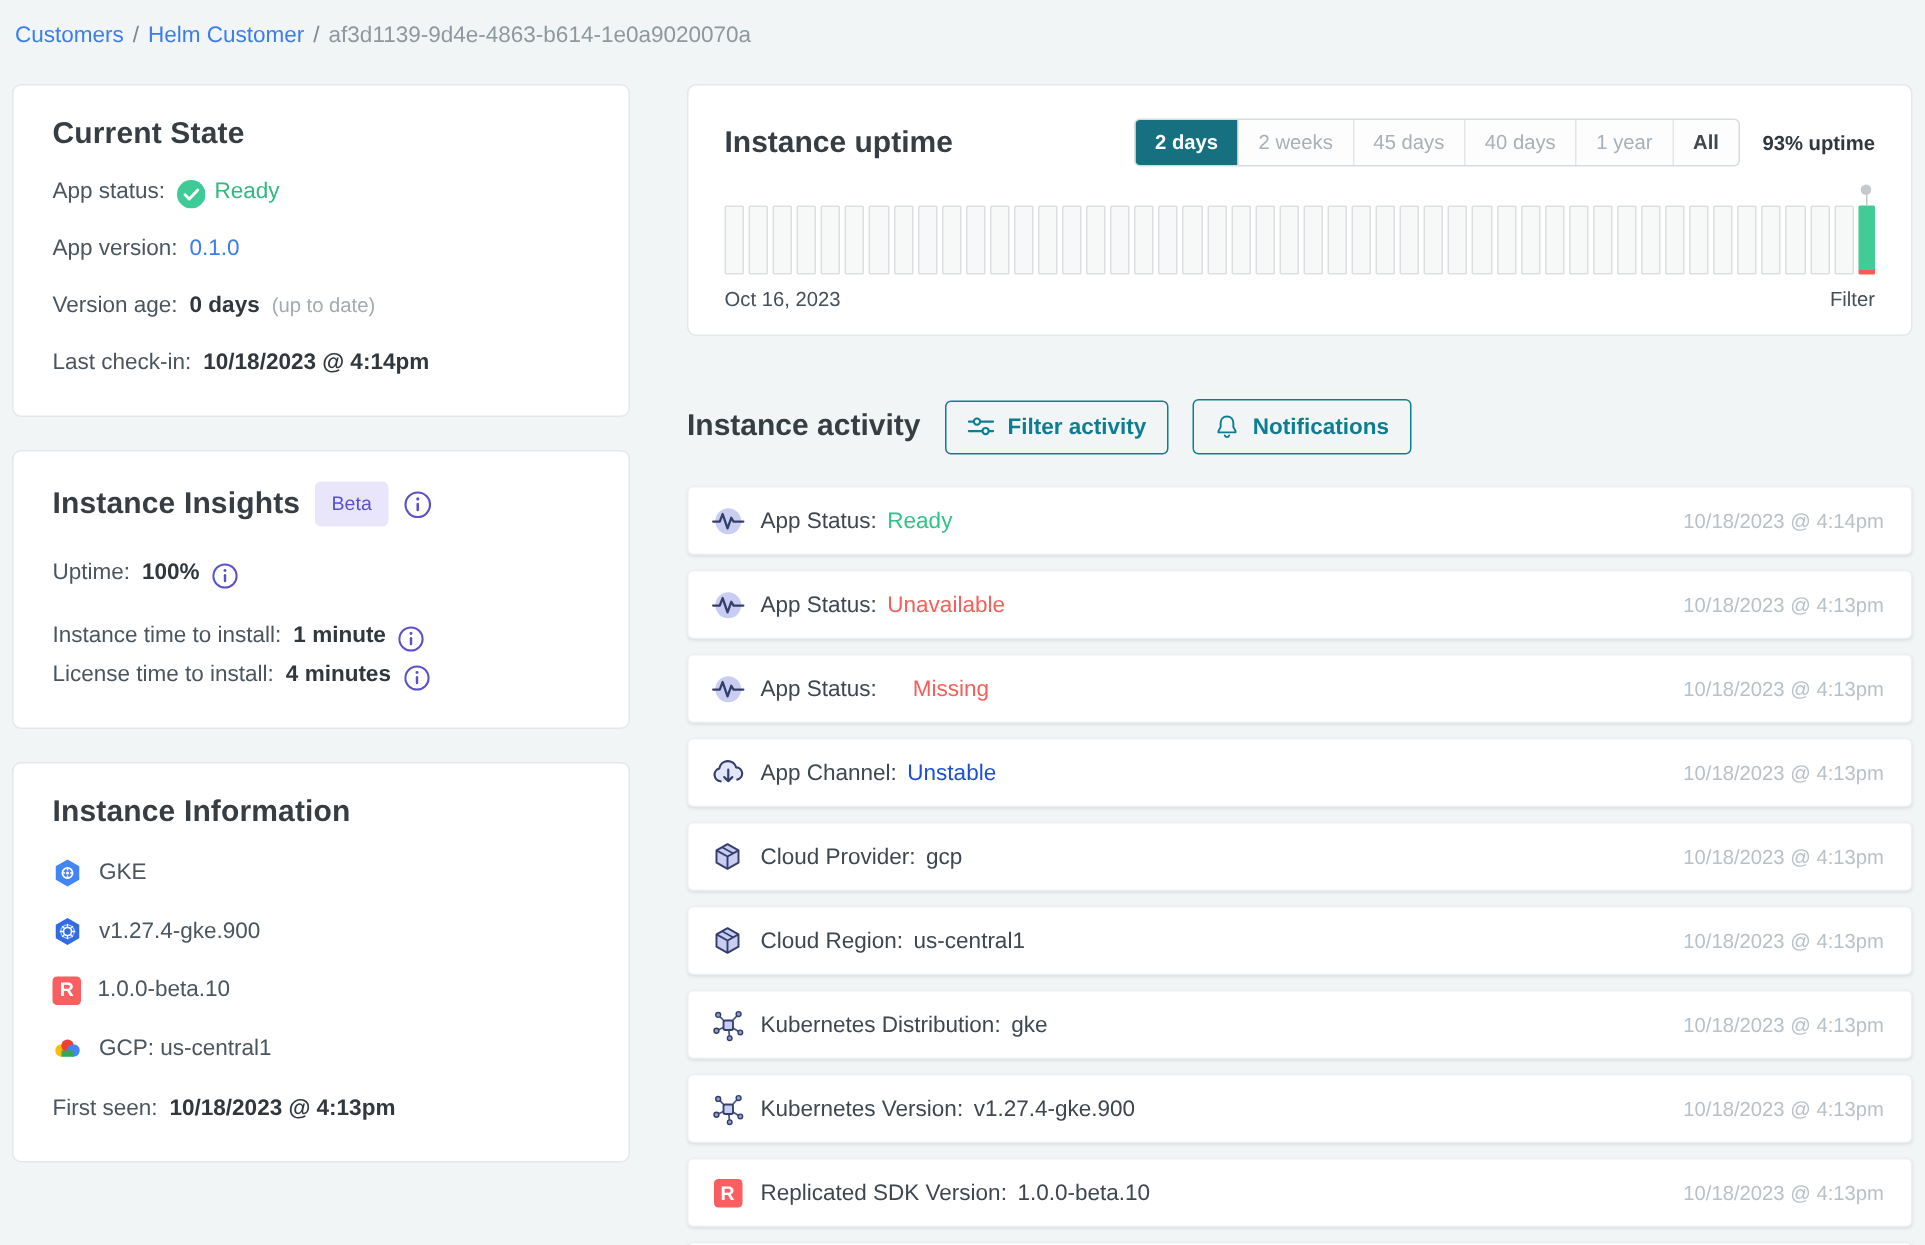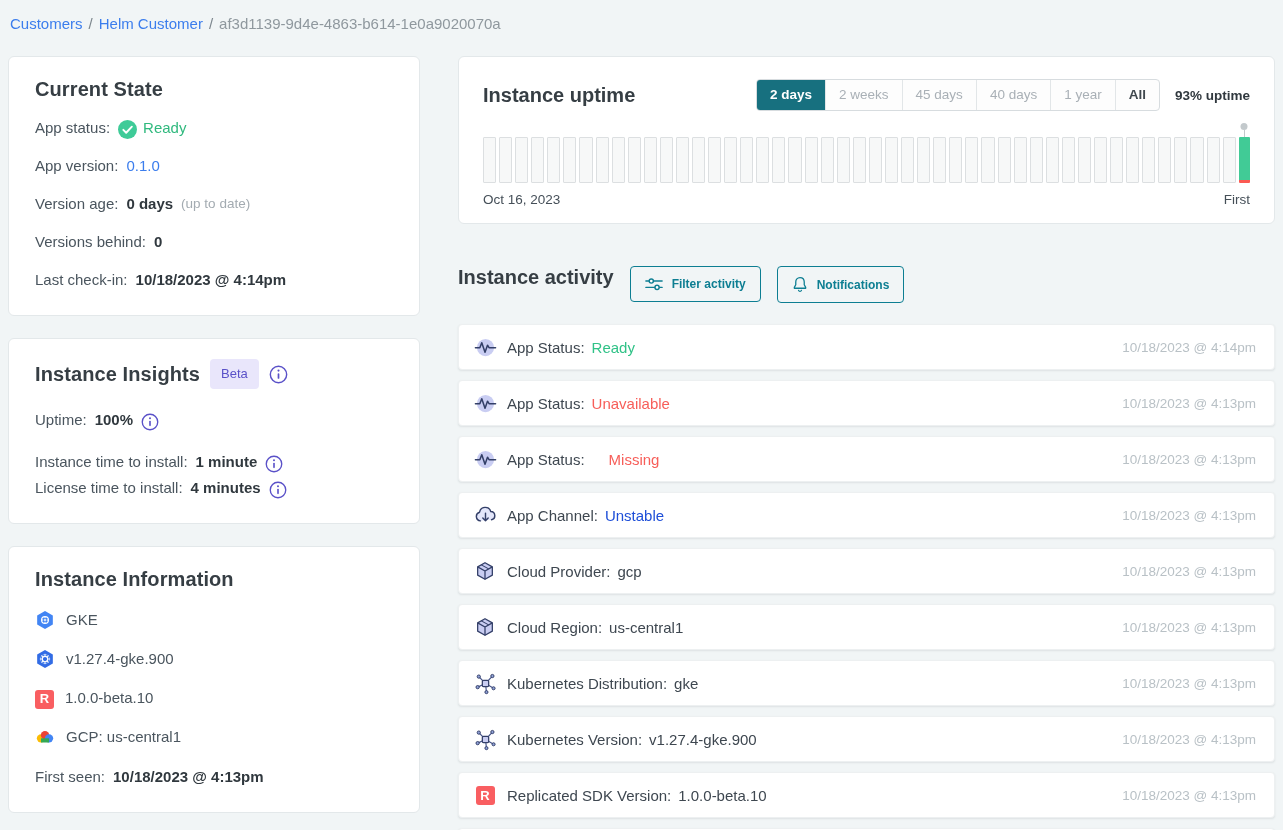--- a/index.html
+++ b/index.html
@@ -75,27 +75,27 @@
   .bar.current::before {
     content: ''; position: absolute; top: -14px; left: 50%; transform: translateX(-50%);
     width: 7px; height: 7px; border-radius: 50%; background: #c3c9cc;
   }
   .bar.current::after {
     content: ''; position: absolute; top: -7px; left: 50%; width: 1px; height: 7px; background: #c3c9cc;
   }
   .chart-labels { display: flex; justify-content: space-between; margin-top: 9px; font-size: 13.5px; color: #454f58; }
 
   
-  .activity-head { display: flex; align-items: flex-start; gap: 16px; margin-top: 42px; }
+  .activity-head { display: flex; align-items: center; gap: 16px; margin-top: 42px; }
   .activity-title { font-size: 20px; font-weight: 700; color: #363e44; }
   .teal-btn {
     font-family: "Liberation Sans", sans-serif;
     display: inline-flex; align-items: center; gap: 9px;
     border: 1px solid #0d7e92; color: #0d7e92; background: transparent;
-    border-radius: 4px; padding: 8px 14px; font-size: 12px; font-weight: 700; cursor: pointer; line-height: 18px;
+    border-radius: 4px; padding: 8px 14px; font-size: 15px; font-weight: 700; cursor: pointer; line-height: 18px;
   }
   .activity-list { margin-top: 21px; display: flex; flex-direction: column; gap: 10px; }
   .activity-row {
     background: #fff; border-radius: 4px; height: 46px; display: flex; align-items: center;
     padding: 0 18px 0 14px; box-shadow: 0 1px 2px rgba(50,60,70,0.10); border: 1px solid #edf0f1;
   }
   .row-icon { display: inline-flex; width: 24px; justify-content: center; margin-right: 10px; flex: 0 0 24px; }
   .row-label { font-size: 15px; color: #3e4750; }
   .row-value { font-size: 15px; margin-left: 7px; }
   .row-time { margin-left: auto; font-size: 13.5px; color: #b9c1c6; white-space: nowrap; }
@@ -124,24 +124,20 @@
         <span class="status-ready">Ready</span>
       </div>
       <div class="kv-row">
         <span class="kv-label">App version:</span>
         <span class="kv-link">0.1.0</span>
       </div>
       <div class="kv-row">
         <span class="kv-label">Version age:</span>
         <span class="kv-strong">0 days</span>
         <span class="kv-note">(up to date)</span>
-      </div>
-      <div class="kv-row">
-        <span class="kv-label">Versions behind:</span>
-        <span class="kv-strong">0</span>
       </div>
       <div class="kv-row">
         <span class="kv-label">Last check-in:</span>
         <span class="kv-strong">10/18/2023 @ 4:14pm</span>
       </div>
     </div>
 
     <div class="card">
       <div class="card-title-row">
         <span class="card-title">Instance Insights</span>
@@ -311,21 +307,21 @@
           <div class="bar"></div>
           <div class="bar"></div>
           <div class="bar"></div>
           <div class="bar"></div>
           <div class="bar"></div>
           <div class="bar"></div>
           <div class="bar current" style="background: linear-gradient(rgb(65, 203, 150) 0%, rgb(65, 203, 150) 93%, rgb(251, 90, 82) 93%, rgb(251, 90, 82) 100%);"></div>
         </div>
       <div class="chart-labels">
         <span>Oct 16, 2023</span>
-        <span>First</span>
+        <span>Filter</span>
       </div>
     </div>
 
     <div class="activity-head">
       <span class="activity-title">Instance activity</span>
       <button class="teal-btn">
         <span style="display:inline-flex;">
             <svg width="18" height="15" viewBox="0 0 20 16">
               <g stroke="#0d7e92" stroke-width="1.6" stroke-linecap="round" fill="none">
                 <line x1="1" y1="4.2" x2="19" y2="4.2"></line>

